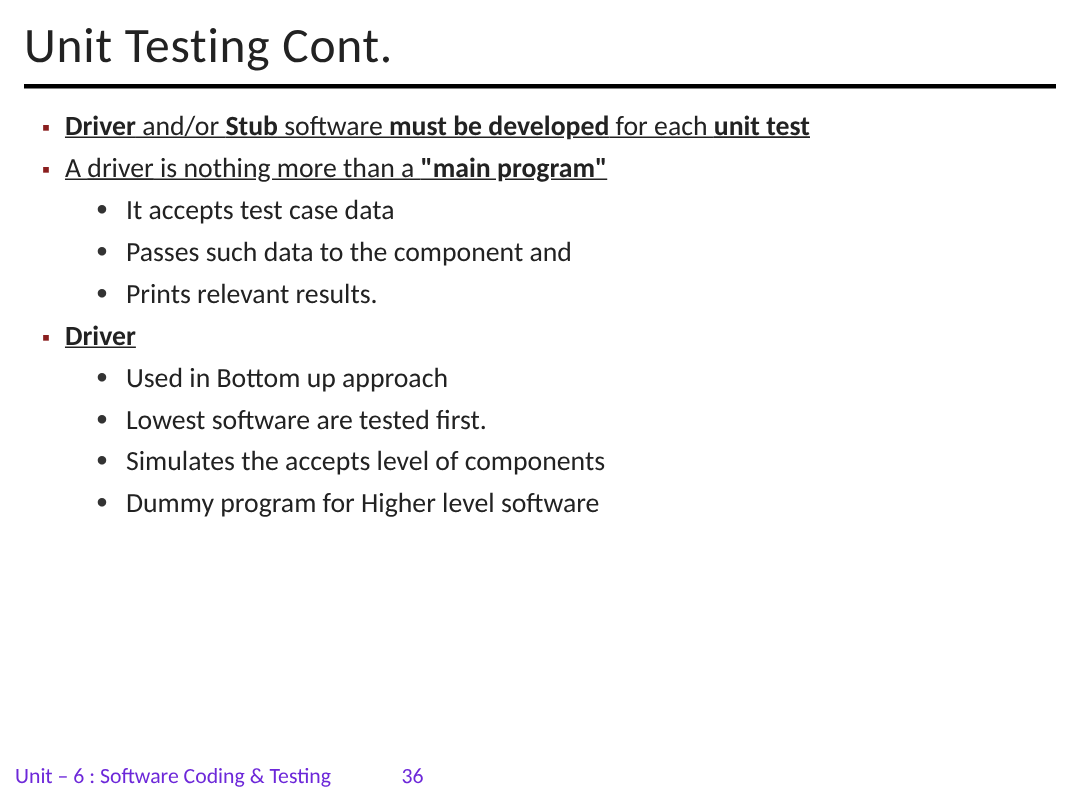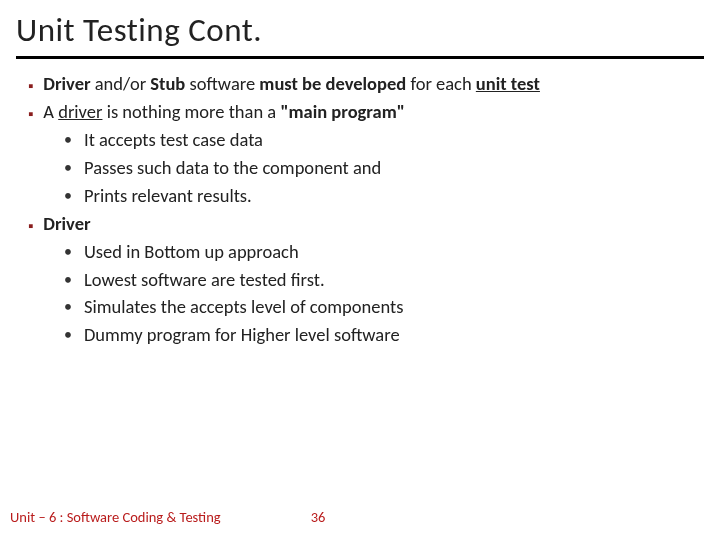--- a/index.html
+++ b/index.html
@@ -36,21 +36,21 @@
     align-items: flex-start;
     margin-bottom: 2px;
   }
   .lvl1 .bullet {
     color: #8a1e1e;
     font-size: 15px;
     margin-right: 10px;
     margin-top: 5px;
     flex-shrink: 0;
   }
-  .lvl1 .text { flex: 1; }
+  .lvl1 .text { flex: 1; text-decoration: underline; }
   .lvl2 {
     display: flex;
     align-items: flex-start;
     margin-left: 36px;
     margin-bottom: 2px;
   }
   .lvl2 .bullet {
     color: #333;
     font-size: 16px;
     margin-right: 12px;
@@ -61,25 +61,25 @@
   .b { font-weight: 700; }
   .u { text-decoration: underline; }
   .footer {
     position: absolute;
     left: 0;
     bottom: 14px;
     width: 720px;
     display: flex;
     align-items: center;
     font-size: 14.5px;
-    color: #b91c1c;
+    color: #6d28d9;
     padding: 0 10px;
   }
   .footer-left { flex: 0 0 auto; }
-  .footer-mid { flex: 0 0 auto; margin-left: 90px; margin-right: 28px; }
+  .footer-mid { flex: 0 0 auto; margin-left: 47px; margin-right: 28px; }
   .footer-right { flex: 1; }
 </style>
 </head>
 <body>
 
 <div class="slide">
   <div class="title">Unit Testing Cont.</div>
 
   <div class="content">
 

